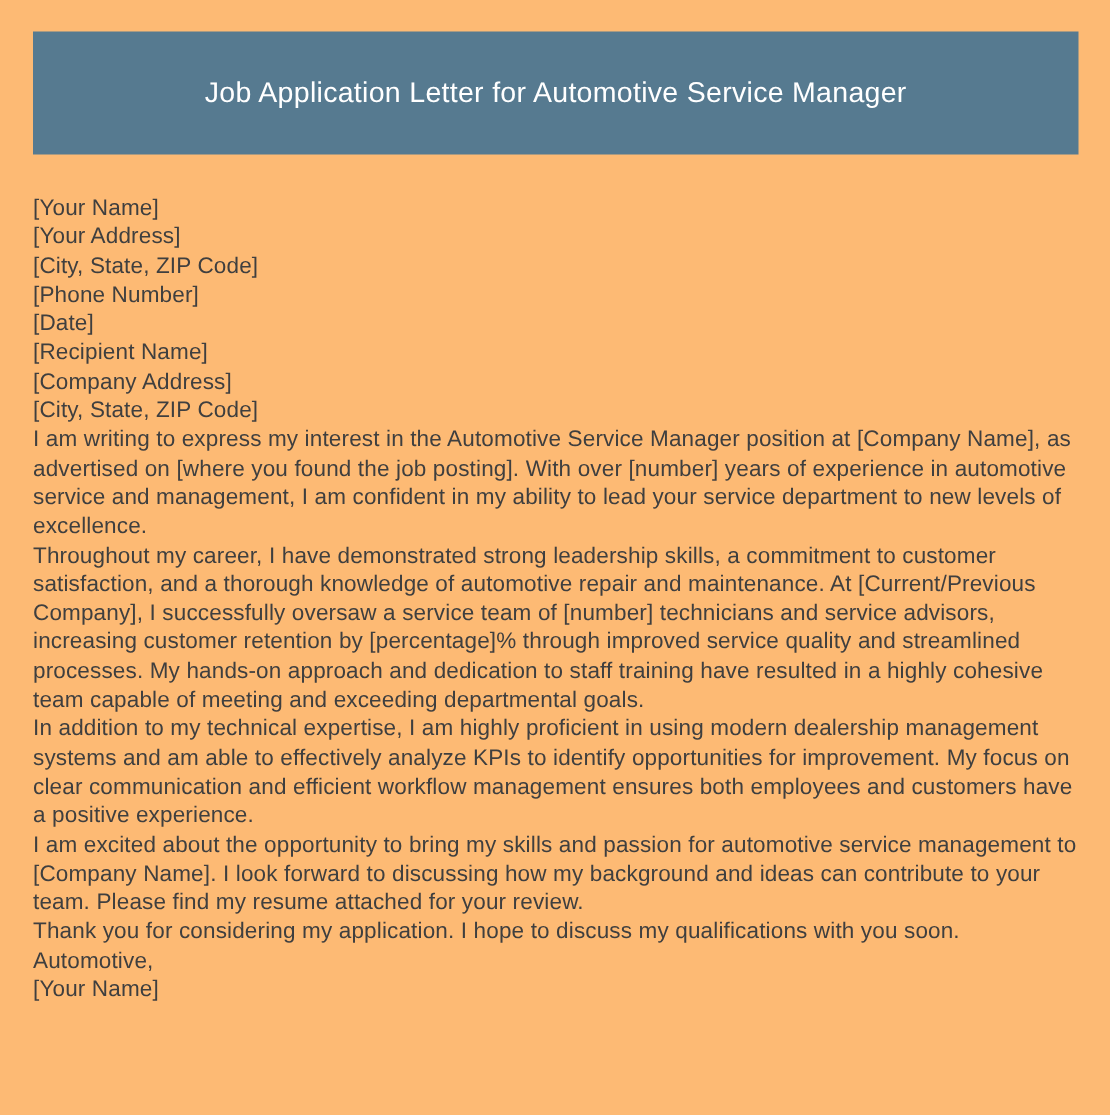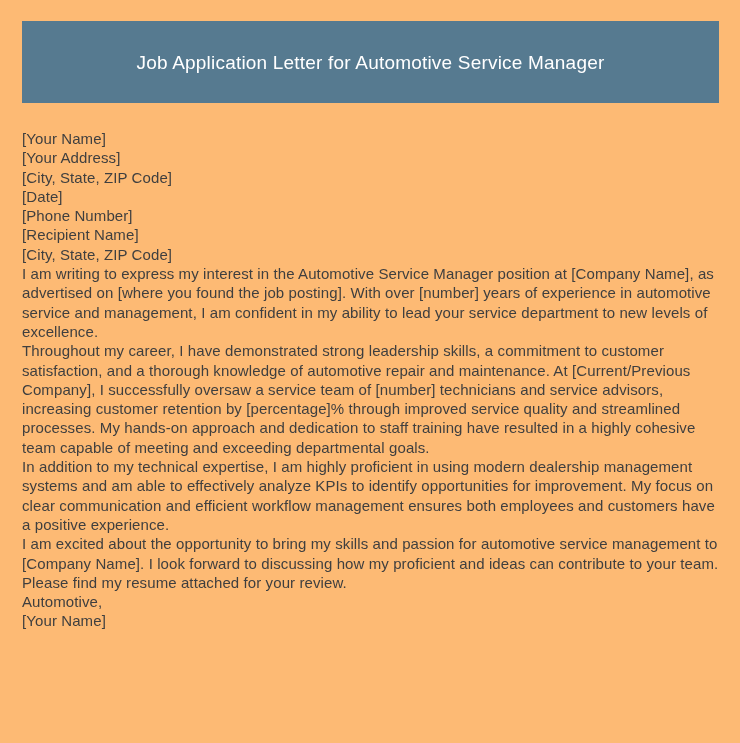--- a/index.html
+++ b/index.html
@@ -58,29 +58,31 @@
 <div class="page">
 
   <header class="banner" style="background-color: rgb(86, 122, 144);">
     <h1 style="color: rgb(255, 255, 255);">Job Application Letter for Automotive Service Manager</h1>
   </header>
 
   <main class="letter" style="color: rgb(63, 63, 63);">
     <p>[Your Name]</p>
     <p>[Your Address]</p>
     <p>[City, State, ZIP Code]</p>
+    <p>[Phone Number]</p>
     <p>[Date]</p>
-    <p>[Phone Number]</p>
 
     <p>[Recipient Name]</p>
+    <p>[Company Address]</p>
     <p>[City, State, ZIP Code]</p>
 
 
     <p>I am writing to express my interest in the Automotive Service Manager position at [Company Name], as advertised on [where you found the job posting]. With over [number] years of experience in automotive service and management, I am confident in my ability to lead your service department to new levels of excellence.</p>
     <p>Throughout my career, I have demonstrated strong leadership skills, a commitment to customer satisfaction, and a thorough knowledge of automotive repair and maintenance. At [Current/Previous Company], I successfully oversaw a service team of [number] technicians and service advisors, increasing customer retention by [percentage]% through improved service quality and streamlined processes. My hands-on approach and dedication to staff training have resulted in a highly cohesive team capable of meeting and exceeding departmental goals.</p>
     <p>In addition to my technical expertise, I am highly proficient in using modern dealership management systems and am able to effectively analyze KPIs to identify opportunities for improvement. My focus on clear communication and efficient workflow management ensures both employees and customers have a positive experience.</p>
-    <p>I am excited about the opportunity to bring my skills and passion for automotive service management to [Company Name]. I look forward to discussing how my proficient and ideas can contribute to your team. Please find my resume attached for your review.</p>
+    <p>I am excited about the opportunity to bring my skills and passion for automotive service management to [Company Name]. I look forward to discussing how my background and ideas can contribute to your team. Please find my resume attached for your review.</p>
+    <p>Thank you for considering my application. I hope to discuss my qualifications with you soon.</p>
 
     <p>Automotive,</p>
     <p>[Your Name]</p>
   </main>
 
 </div>
 
 </body></html>

